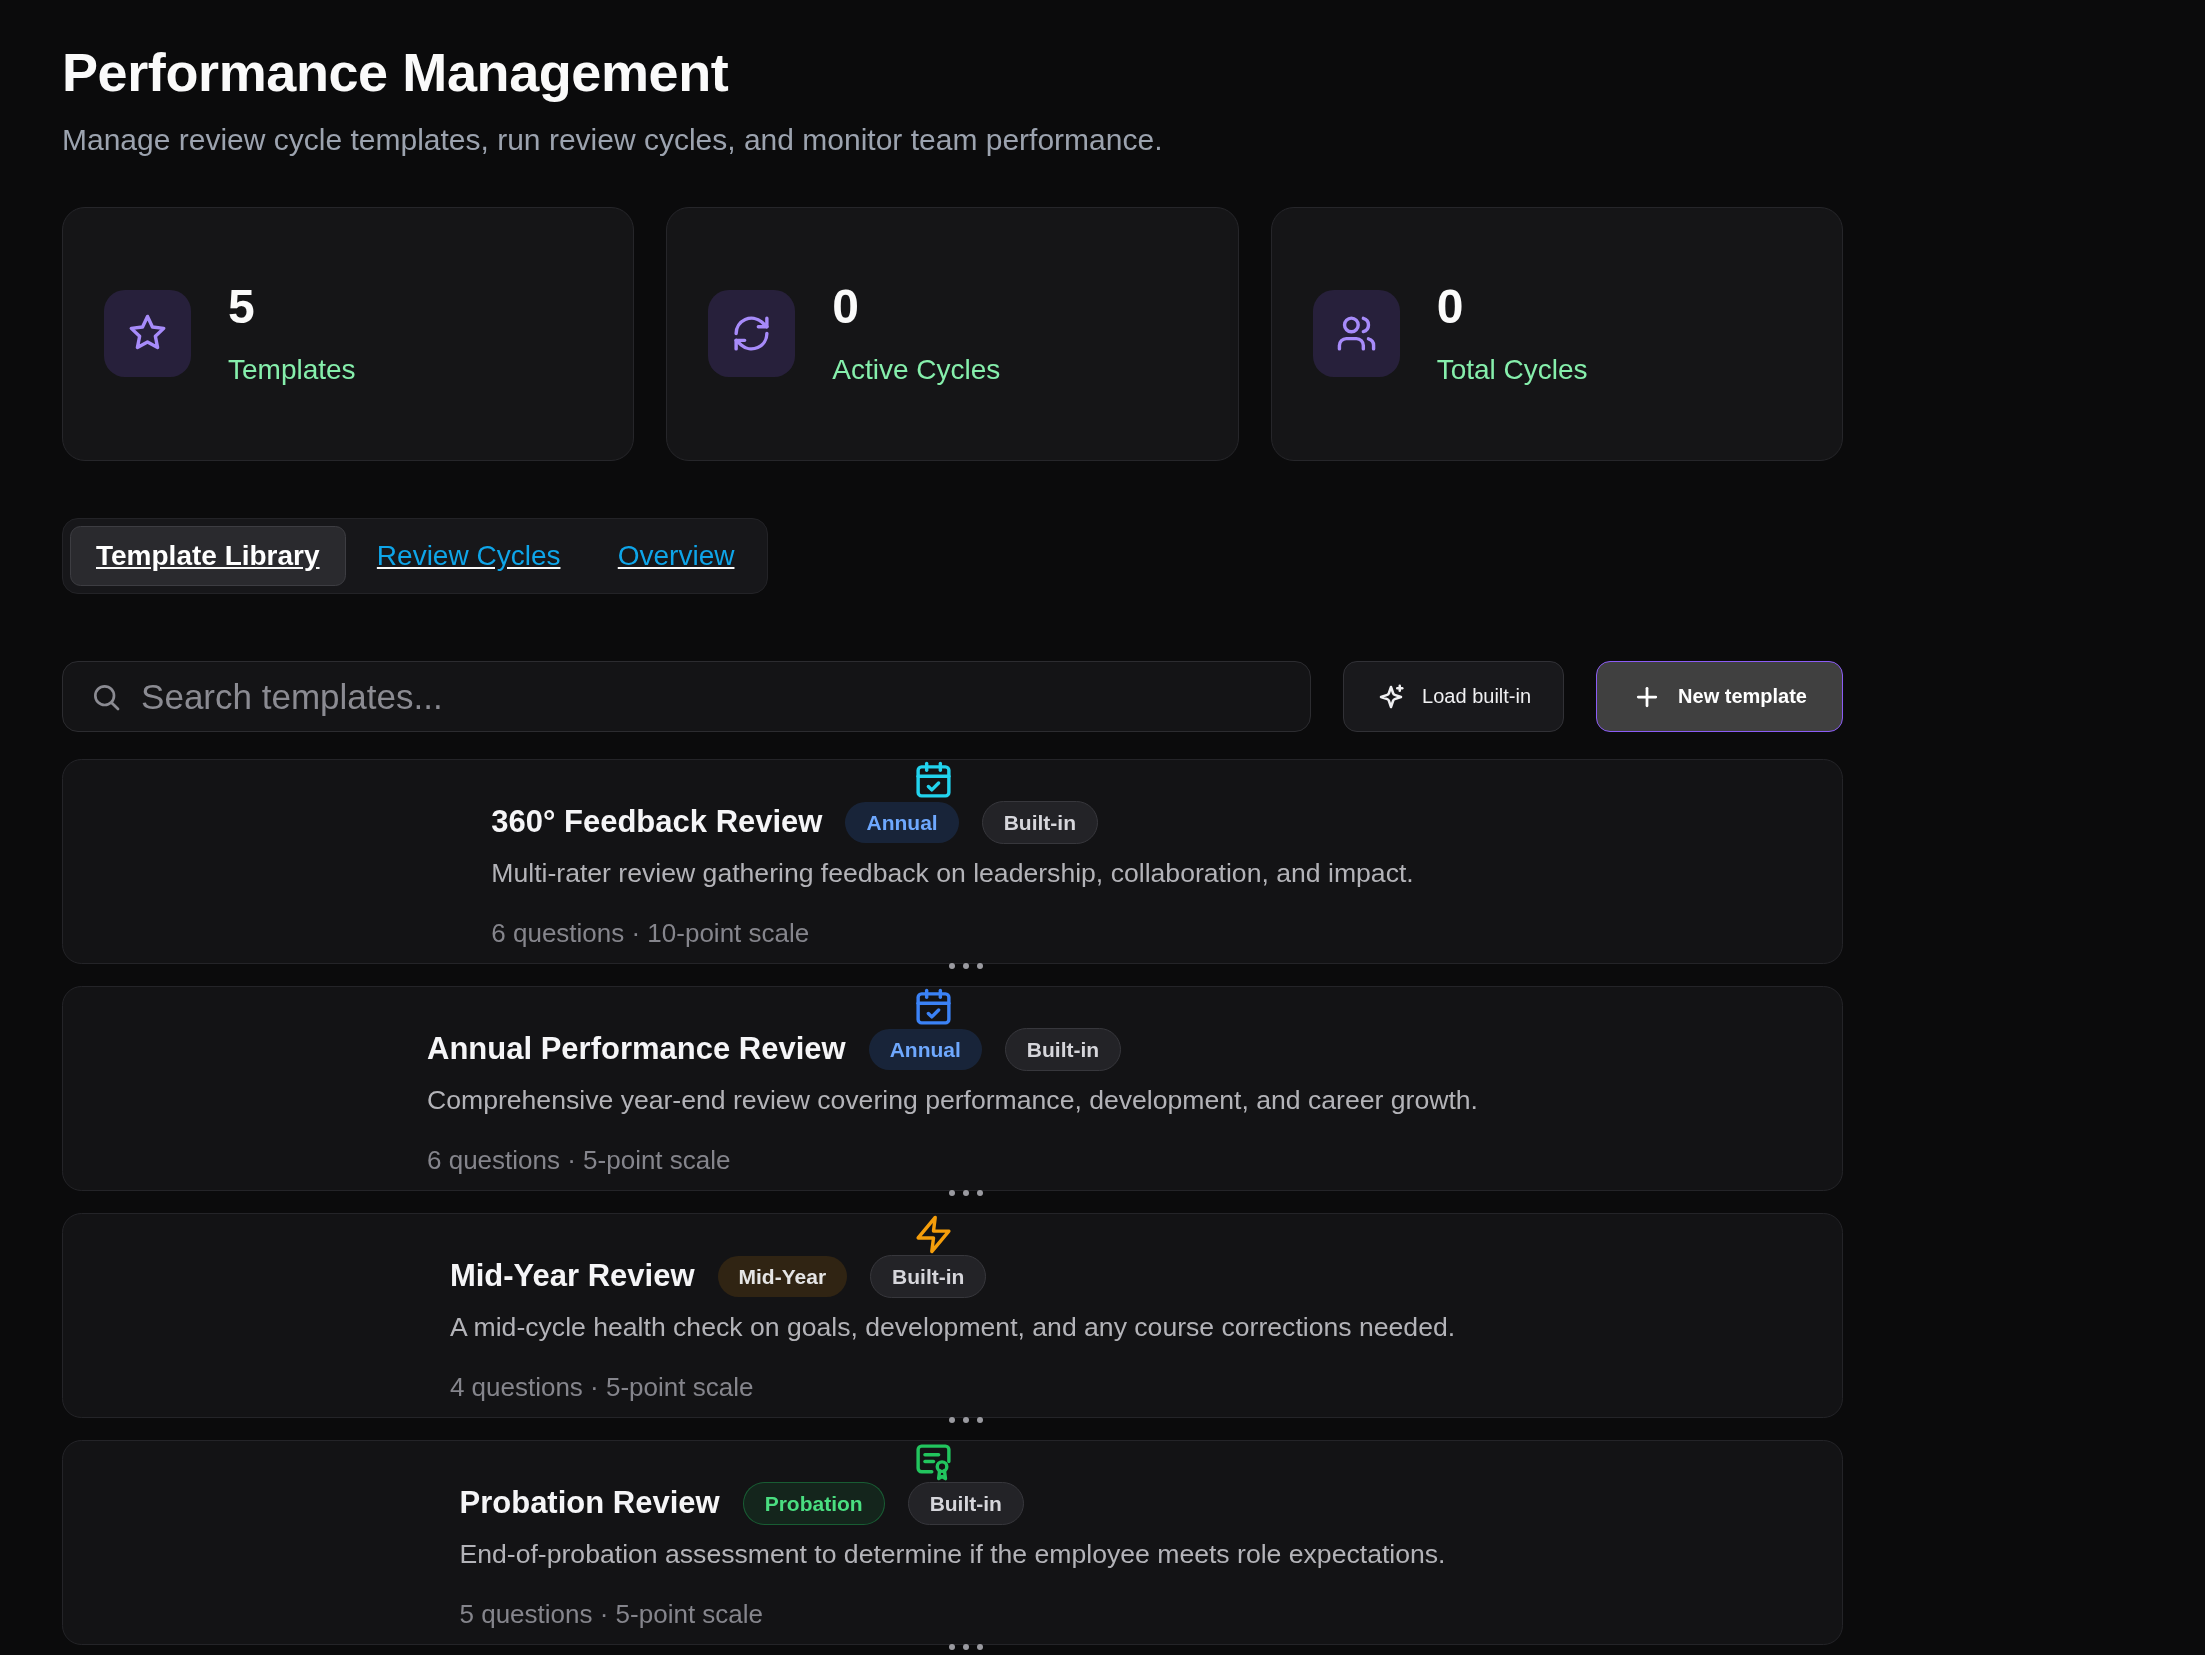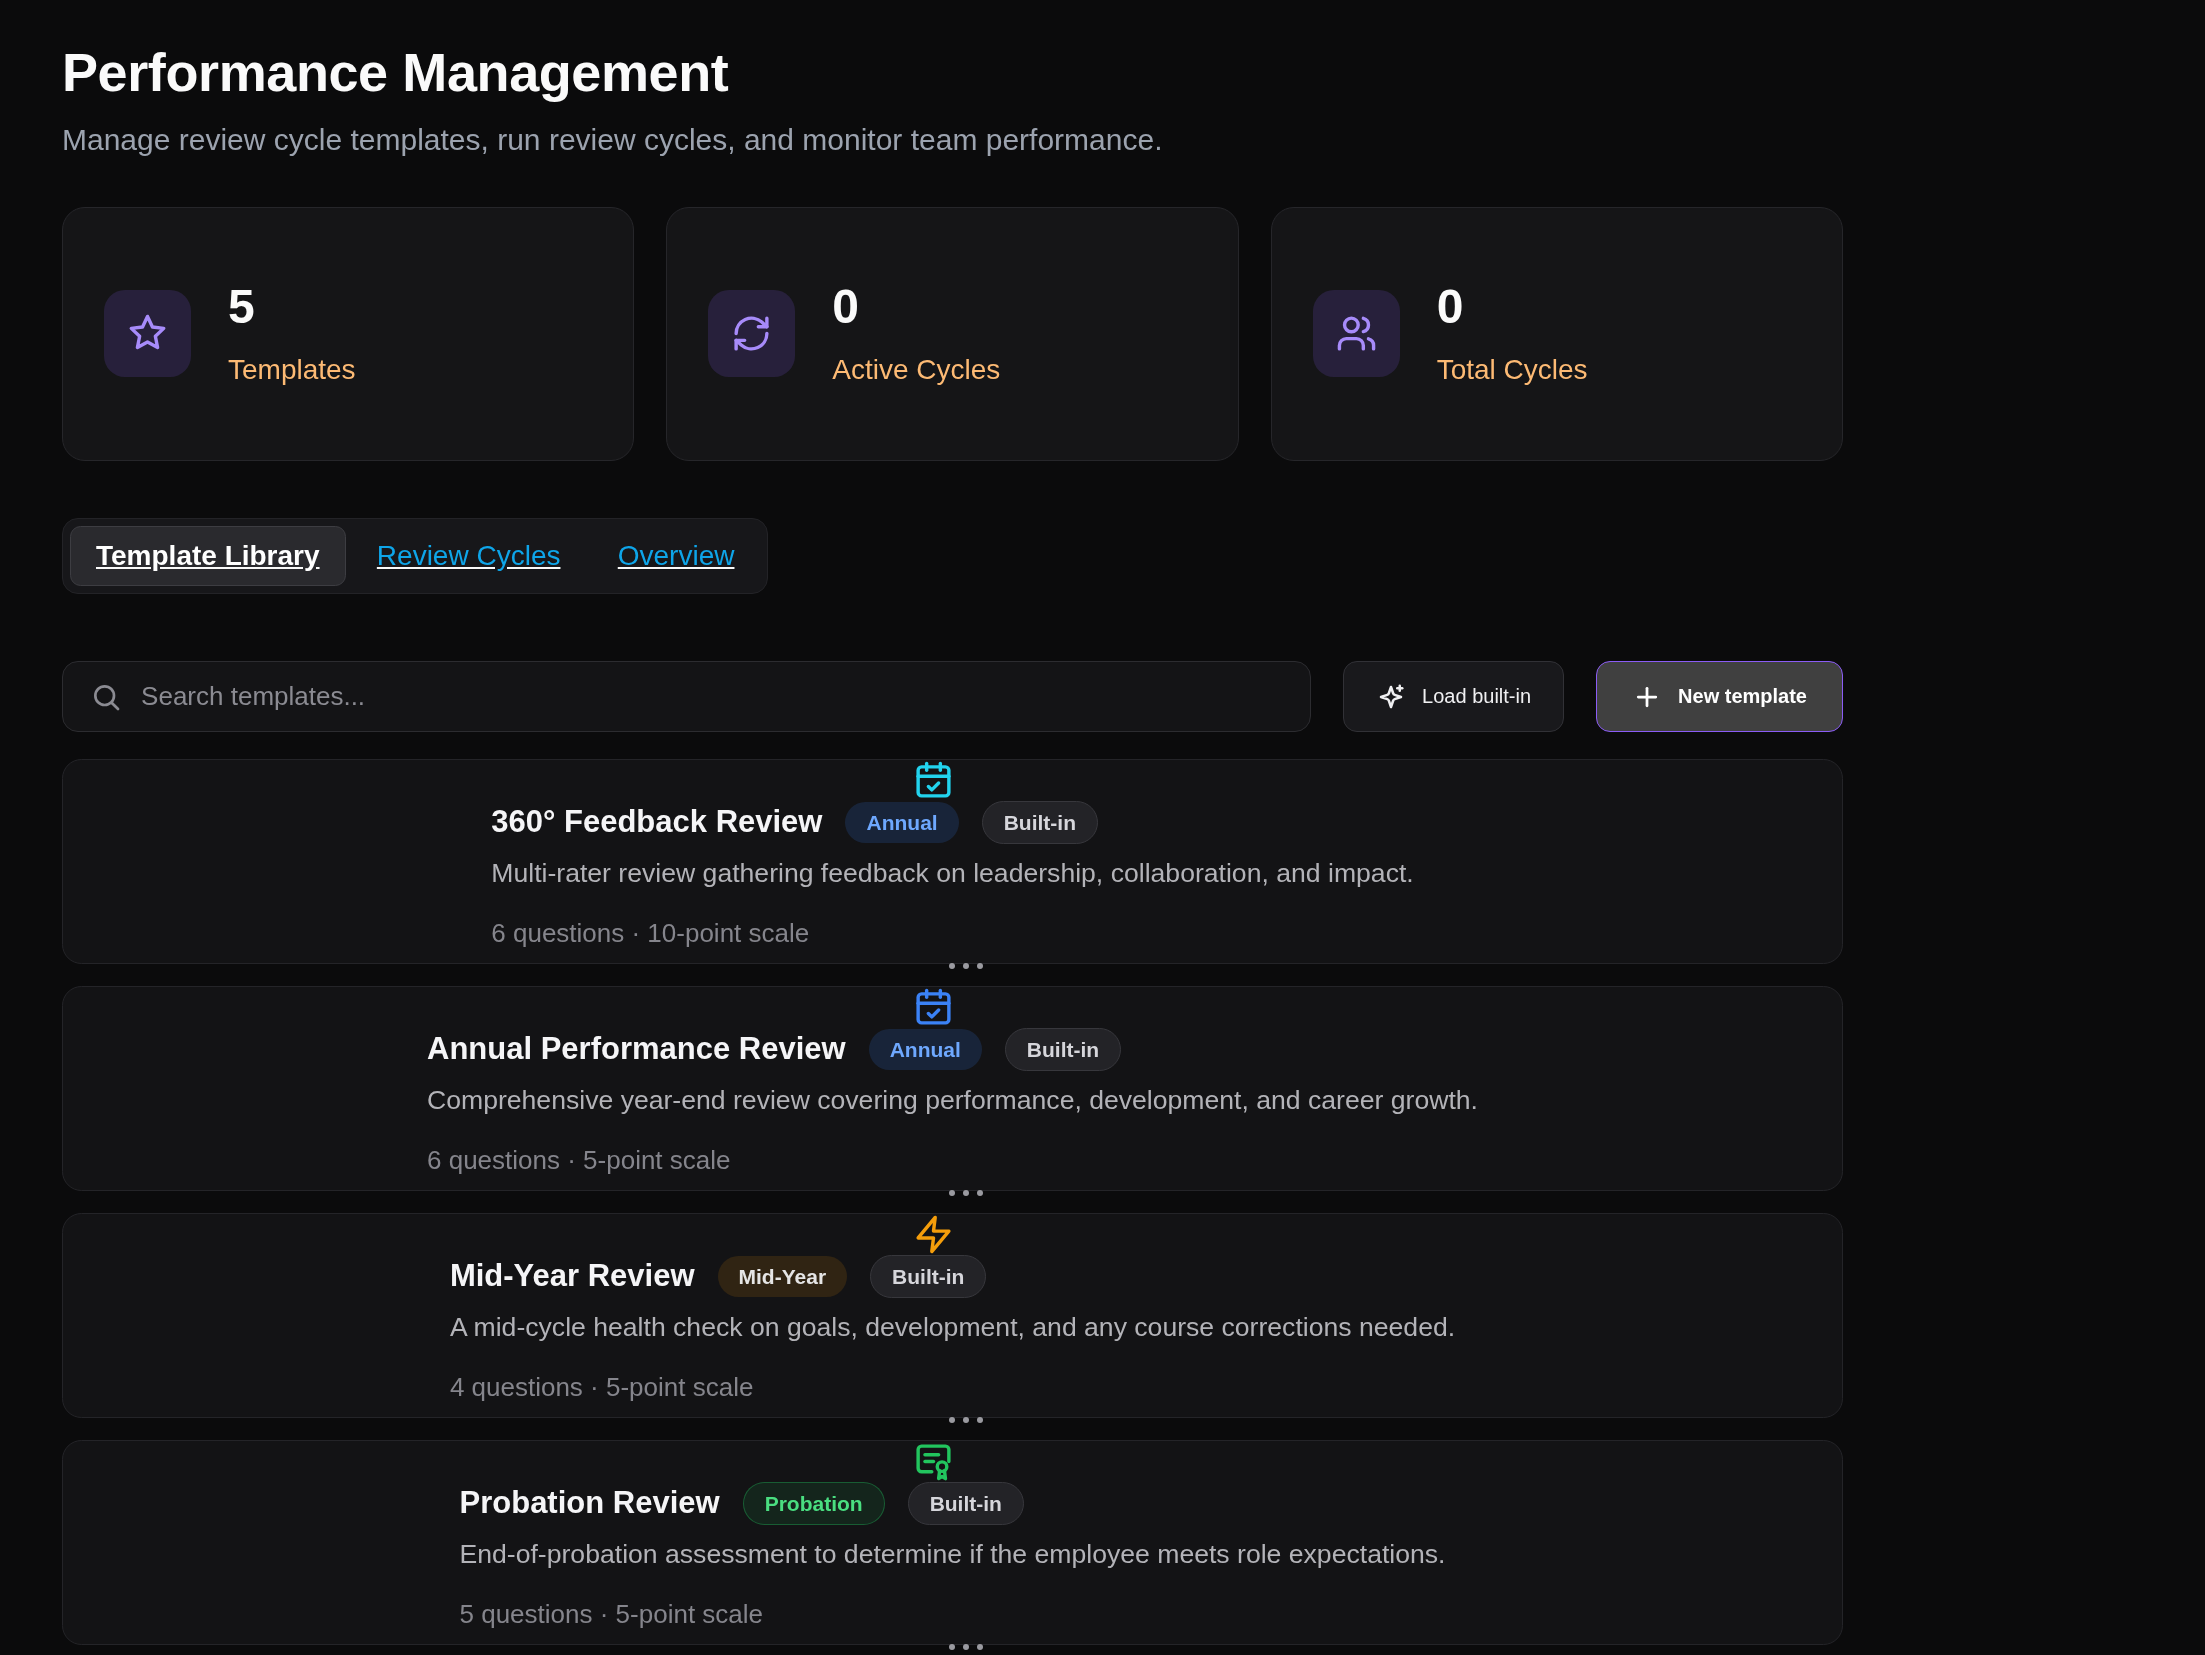--- a/index.html
+++ b/index.html
@@ -43,21 +43,21 @@
   .icon-tile {
     width: 87px; height: 87px;
     border-radius: 21px;
     background: rgba(139, 92, 246, 0.16);
     color: #a78bfa;
     display: flex; align-items: center; justify-content: center;
     flex: 0 0 auto;
   }
   .icon-tile svg { width: 41px; height: 41px; }
   .stat-value { font-size: 48px; font-weight: 700; color: #fafafa; line-height: 1.1; }
-  .stat-label { font-size: 28px; color: #fdba74; margin-top: 20px; }
+  .stat-label { font-size: 28px; color: #86efac; margin-top: 20px; }
   
   .tabs {
     display: inline-flex;
     margin-top: 57px;
     background: #17171a;
     border: 0.9px solid #232327;
     border-radius: 16px;
     padding: 7px;
     gap: 5.3px;
     align-items: center;
@@ -93,21 +93,21 @@
     padding: 0 26.6px;
     gap: 19.5px;
   }
   .search-box svg { width: 32px; height: 32px; color: #8b8b92; flex: 0 0 auto; }
   .search-box input {
     flex: 1;
     background: transparent;
     border: none;
     outline: none;
     font-family: "Liberation Sans", sans-serif;
-    font-size: 26px;
+    font-size: 35px;
     color: #e5e5e8;
   }
   .search-box input::placeholder { color: #8b8b92; }
   .btn {
     height: 71px;
     display: flex;
     align-items: center;
     gap: 16px;
     border-radius: 14px;
     font-family: "Liberation Sans", sans-serif;

